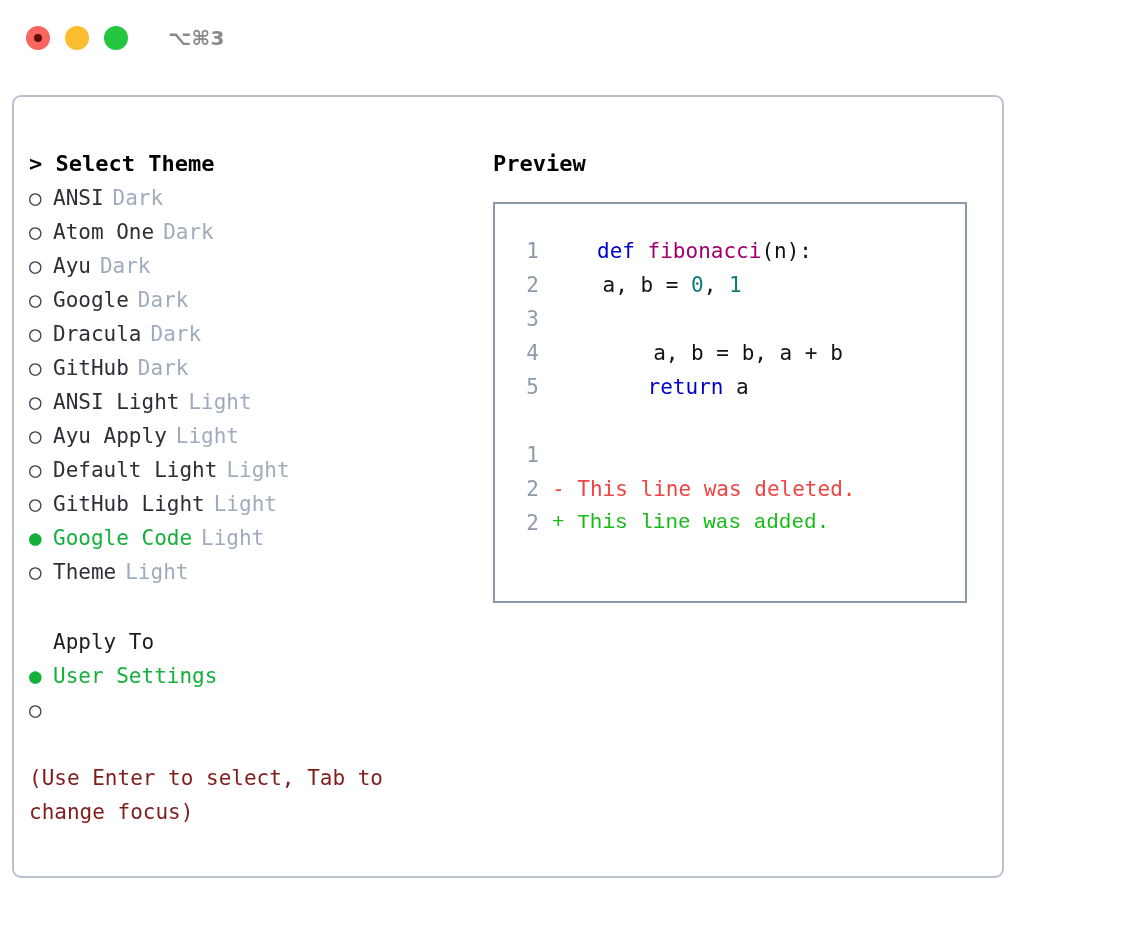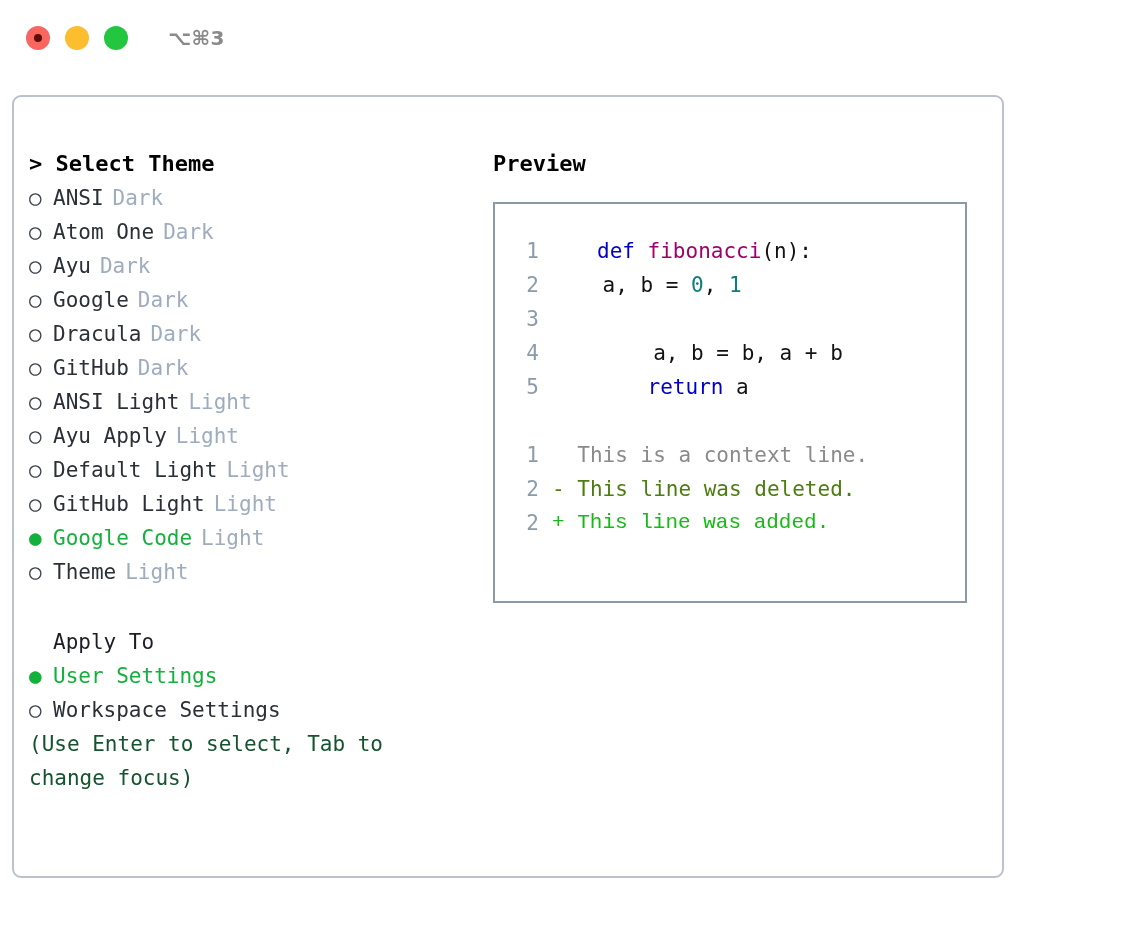--- a/index.html
+++ b/index.html
@@ -118,23 +118,24 @@
 
   .apply-header {
     font-size: 21px;
     color: #1b1f25;
     line-height: 34px;
     padding-left: 24px;
     white-space: pre;
   }
 
   .hint {
-    font-size: 21px;
-    line-height: 34px;
-    color: #14532d;
+    margin-top: 34px;
+    font-size: 21px;
+    line-height: 34px;
+    color: #7f1d1d;
     width: 410px;
     white-space: pre-wrap;
   }
 
   
   .right-col {
     position: absolute;
     left: 479px; top: 50px;
     width: 480px;
   }
@@ -170,21 +171,21 @@
   .code-body { white-space: pre; }
 
   .tok-kw   { color: #0000c8; margin-left: 45px; }
   .tok-fn   { color: #a0006e; }
   .tok-num  { color: #0e7c7b; }
   .tok-pl   { color: #121212; }
 
   .blank-line { height: 34px; }
 
   .diff-ctx { color: #8a8a8a; }
-  .diff-del { color: #4d7c0f; }
+  .diff-del { color: #ef4444; }
   .diff-add { color: #16ba16; font-family: Liberation Mono, monospace; }
 </style>
 </head>
 <body>
 
 <div class="app-window">
 
   <div class="titlebar">
     <div class="traffic-lights">
       <span class="light red"></span>
@@ -212,39 +213,39 @@
             <div class="opt-row"><span class="marker">○</span><span class="opt-label">GitHub Light</span><span class="opt-cat">Light</span></div>
             <div class="opt-row"><span class="marker sel">●</span><span class="opt-label sel">Google Code</span><span class="opt-cat">Light</span></div>
             <div class="opt-row"><span class="marker">○</span><span class="opt-label">Theme</span><span class="opt-cat">Light</span></div>
           </div>
 
         <div class="section-gap"></div>
 
         <div class="apply-header">Apply To</div>
         <div id="apply-items">
             <div class="opt-row"><span class="marker sel">●</span><span class="opt-label sel">User Settings</span></div>
-            <div class="opt-row"><span class="marker">○</span><span class="opt-label">Workspace Settings</span></div>
+            <div class="opt-row"><span class="marker">○</span></div>
           </div>
 
         <div class="hint">(Use Enter to select, Tab to change focus)</div>
       </div>
 
       <div class="right-col">
         <div class="preview-header">Preview</div>
         <div class="preview-box">
           <div id="code-lines">
               <div class="code-line"><span class="gutter">1</span><span class="code-body"><span class="tok-kw">def </span><span class="tok-fn">fibonacci</span><span class="tok-pl">(n):</span></span></div>
               <div class="code-line"><span class="gutter">2</span><span class="code-body"><span class="tok-pl">    a, b = </span><span class="tok-num">0</span><span class="tok-pl">, </span><span class="tok-num">1</span></span></div>
               <div class="code-line"><span class="gutter">3</span></div>
               <div class="code-line"><span class="gutter">4</span><span class="code-body"><span class="tok-pl">        a, b = b, a + b</span></span></div>
               <div class="code-line"><span class="gutter">5</span><span class="code-body"><span class="tok-pl">    </span><span class="tok-kw">return</span><span class="tok-pl"> a</span></span></div>
             </div>
           <div class="blank-line"></div>
           <div id="diff-lines">
-              <div class="code-line"><span class="gutter">1</span><span class="code-body diff-ctx"><span>  </span><span>This is a context line.</span></span></div>
+              <div class="code-line"><span class="gutter">1</span><span class="code-body diff-ctx"><span>  </span></span></div>
               <div class="code-line"><span class="gutter">2</span><span class="code-body diff-del"><span>- </span><span>This line was deleted.</span></span></div>
               <div class="code-line"><span class="gutter">2</span><span class="code-body diff-add"><span>+ </span><span>This line was added.</span></span></div>
             </div>
         </div>
       </div>
 
     </div>
   </div>
 </div>
 

